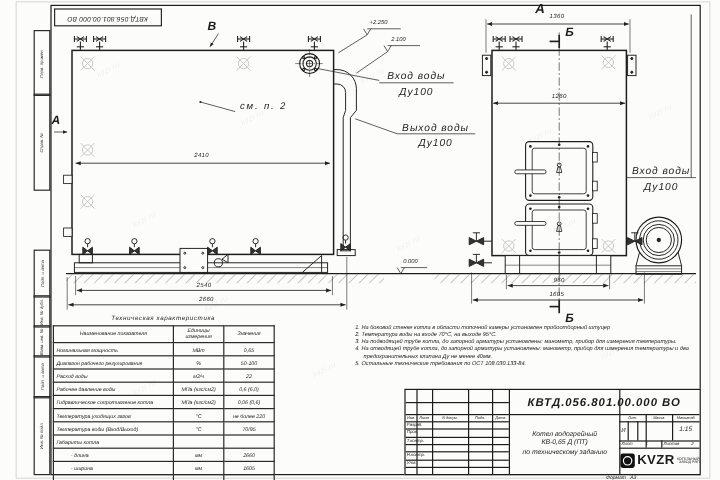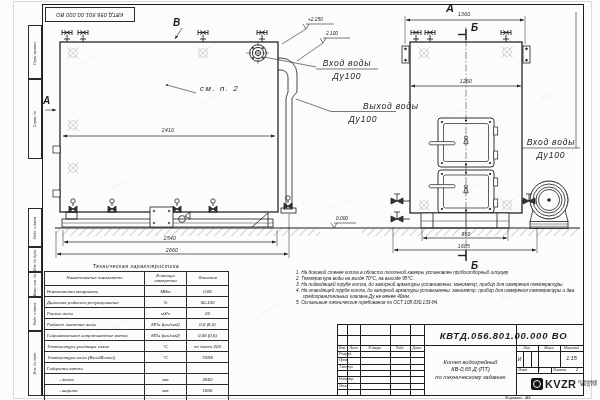--- a/index.html
+++ b/index.html
@@ -363,21 +363,21 @@
   <div class="abs dim" style="left:448px;top:77.5px;width:36px;">1260</div>
   <div class="abs dim" style="left:448px;top:230.5px;width:36px;">960</div>
   <div class="abs dim" style="left:446px;top:242.5px;width:36px;">1605</div>
 
   <div class="abs elev" style="left:308px;top:16.5px;">+2.250</div>
   <div class="abs elev" style="left:326px;top:30.5px;">2.100</div>
   <div class="abs elev" style="left:336px;top:215.5px;">0.000</div>
 
   <div class="abs port" style="left:316px;top:58px;width:62px;">Вход воды</div>
   <div class="abs port" style="left:316px;top:71px;width:62px;">Ду100</div>
-  <div class="abs port" style="left:330px;top:101px;width:66px;margin-left:28px;">Выход воды</div>
+  <div class="abs port" style="left:330px;top:101px;width:66px;">Выход воды</div>
   <div class="abs port" style="left:330px;top:114px;width:66px;">Ду100</div>
   <div class="abs port" style="left:520px;top:137px;width:62px;">Вход воды</div>
   <div class="abs port" style="left:520px;top:150px;width:62px;">Ду100</div>
 
   <div class="abs ttitle ctr" style="left:44px;top:263px;width:184px;">Техническая характеристика</div>
   <table class="tchar abs" style="left:44px;top:271px;width:184px;">
     <colgroup>
         <col style="width:100px">
         <col style="width:42px">
         <col style="width:42px">
@@ -509,21 +509,21 @@
     <div class="tbhead" style="left:200px;top:21px;width:22px;">Масса</div>
     <div class="tbhead" style="left:222px;top:21px;width:23px;">Масштаб</div>
     <div class="tbhead" style="left:178px;top:31px;width:7px;font-size:5px;">И</div>
     <div class="tbhead" style="left:222px;top:30px;width:23px;font-size:5.5px;">1:15</div>
 
     <div class="tbtxt" style="left:180px;top:43px;">Лист</div>
     <div class="tbtxt" style="left:200px;top:43px;">1</div>
     <div class="tbtxt" style="left:215px;top:43px;">Листов</div>
     <div class="tbtxt" style="left:238px;top:43px;">2</div>
 
-    <div class="abs brand" style="left:193px;top:48px;width:66px;height:22px;text-align:right;">
+    <div class="abs brand" style="left:179px;top:48px;width:66px;height:22px;text-align:right;">
       <span class="brandmark">
           <i></i>
         </span>
       <span class="brandname">KVZR</span>
       <span class="brandsub">
         <span>КОТЕЛЬНЫЙ</span><br>
         <span>ЗАВОД РЭП</span>
       </span>
     </div>
   </div>

